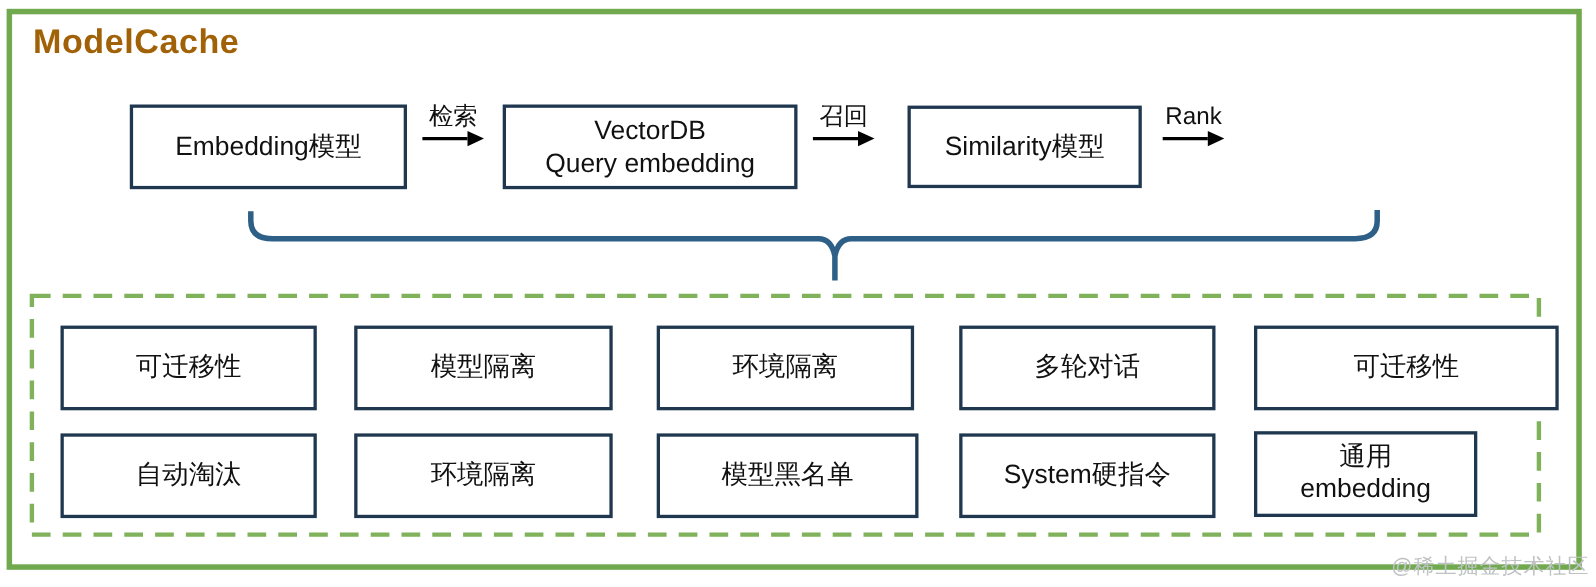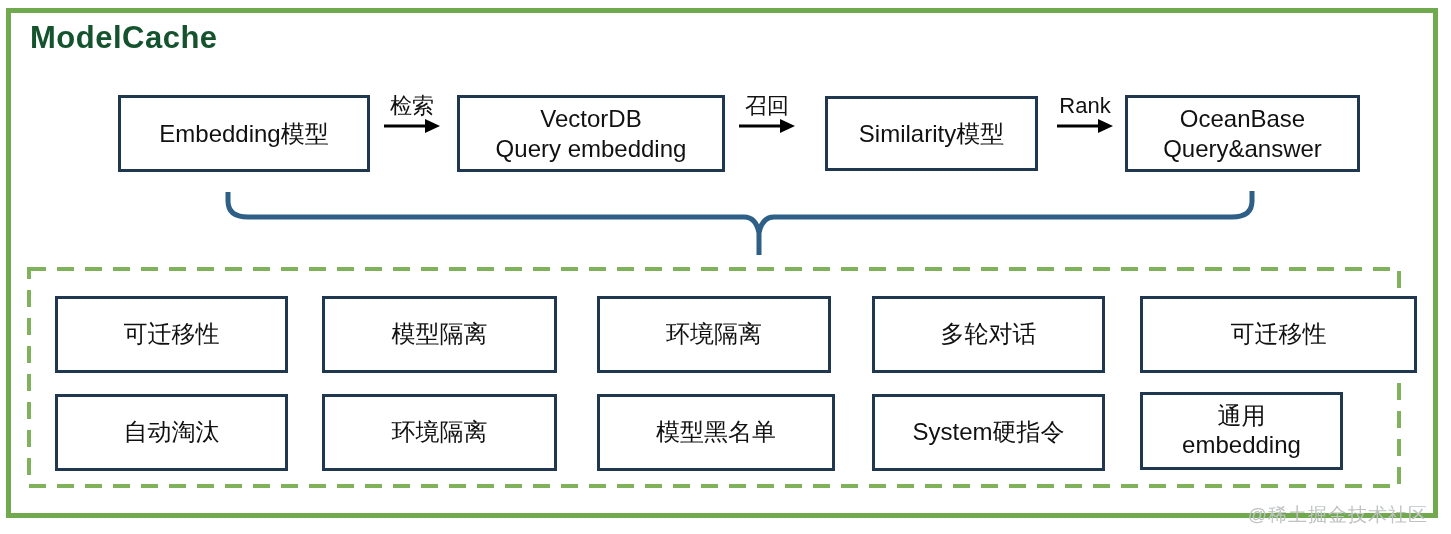--- a/index.html
+++ b/index.html
@@ -5,41 +5,41 @@
   html,body{margin:0;padding:0;background:#ffffff;}
   .stage{
     position:relative;width:1451px;height:534px;overflow:hidden;background:#ffffff;
     font-family:"Liberation Sans","DejaVu Sans",sans-serif;color:#111;
   }
   .outer-frame{
     position:absolute;left:6px;top:8px;width:1432px;height:510px;
     box-sizing:border-box;border:5px solid #70a94e;
   }
   .page-title{
-    position:absolute;left:30px;top:20px;font-size:31px;font-weight:bold;color:#14532d;
+    position:absolute;left:30px;top:20px;font-size:31px;font-weight:bold;color:#a16207;
     letter-spacing:0.5px;
   }
   .fbox{
     position:absolute;box-sizing:border-box;border:3px solid #20384f;background:#ffffff;
     display:flex;flex-direction:column;align-items:center;justify-content:center;
     font-size:24px;line-height:1.25;text-align:center;
   }
   .fbox .bl{display:block;}
   .arrow-wrap{
     position:absolute;display:flex;flex-direction:column;align-items:center;
   }
   .alabel{font-size:22px;line-height:1.1;margin-bottom:0;white-space:nowrap;}
   .feature-box{
     position:absolute;box-sizing:border-box;border:3px solid #20384f;background:#ffffff;
     display:flex;flex-direction:column;align-items:center;justify-content:center;
     font-size:24px;line-height:1.2;text-align:center;
   }
   .svg-layer{position:absolute;left:0;top:0;pointer-events:none;}
   .watermark{
-    position:absolute;right:23px;top:502px;font-size:19px;color:#bfc2c4;
+    position:absolute;right:6px;top:502px;font-size:19px;color:#bfc2c4;
     letter-spacing:1px;z-index:5;margin-left:32px;
   }
 </style>
 </head>
 <body>
 
 <div class="stage">
 
   <div class="outer-frame"></div>
 
@@ -77,24 +77,20 @@
   </div>
 
   <div class="arrow-wrap" style="left:1053px;top:94px;width:64px">
     <span class="alabel">Rank</span>
     <svg width="58" height="16" viewBox="0 0 58 16">
       <line x1="1" y1="8" x2="42" y2="8" stroke="#000000" stroke-width="3"></line>
       <polygon points="42,1 57,8 42,15" fill="#000000"></polygon>
     </svg>
   </div>
 
-  <div class="fbox" style="left:1125px;top:95px;width:235px;height:77px">
-    <span class="bl">OceanBase</span>
-    <span class="bl">Query&amp;answer</span>
-  </div>
 
   <svg class="svg-layer" style="left:220px;top:188px" width="1045" height="72" viewBox="0 0 1045 72">
     <path d="M8,4 L8,13 Q8,29 28,29 L524,29 Q536,29 539,45 L539,67
              M539,45 Q542,29 554,29 L1012,29 Q1032,29 1032,13 L1032,3" fill="none" stroke="#2e5f87" stroke-width="5"></path>
   </svg>
 
   <svg class="svg-layer" style="left:26px;top:266px" width="1376" height="223" viewBox="0 0 1376 223">
     <rect x="3" y="3" width="1370" height="217" fill="none" stroke="#7fb25a" stroke-width="4" stroke-dasharray="17 11"></rect>
   </svg>
 

